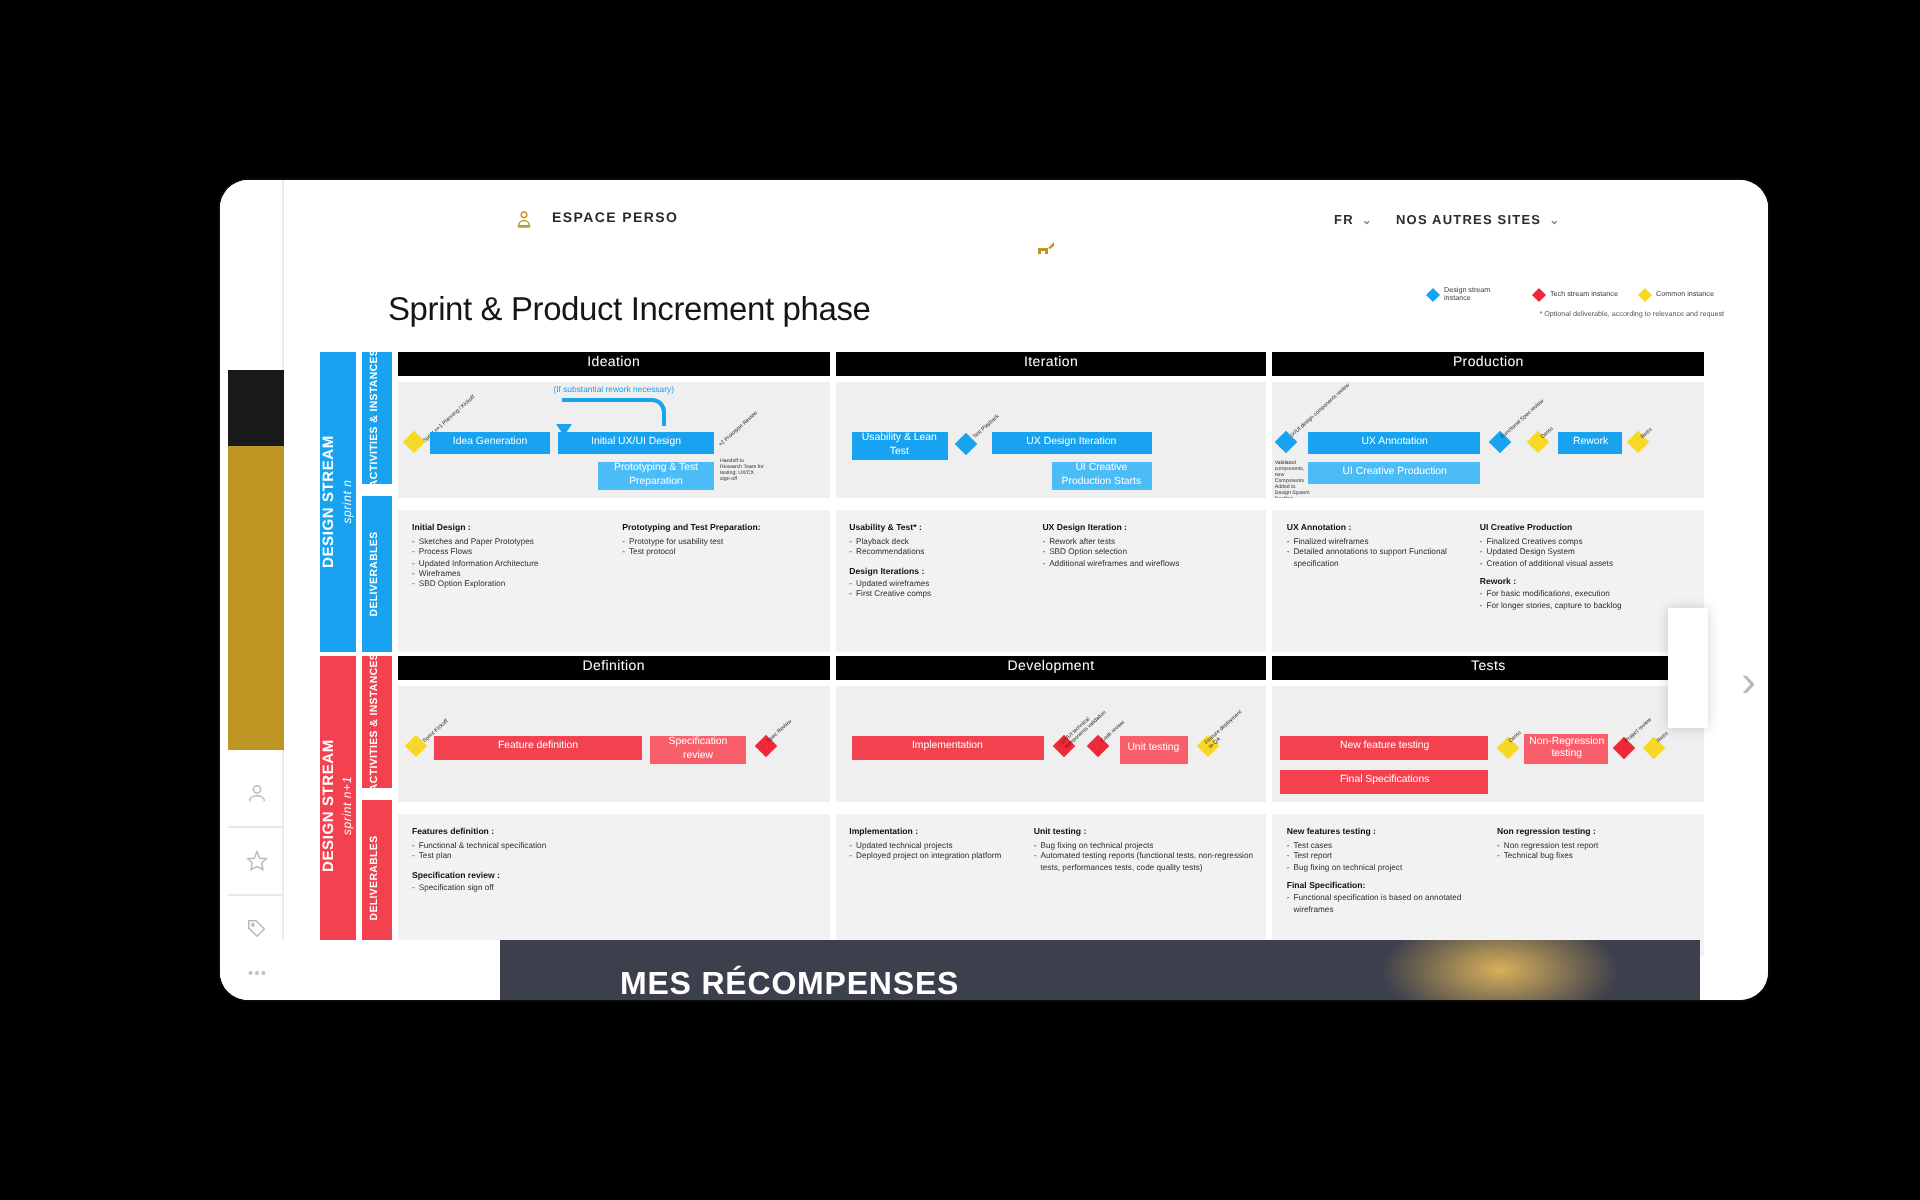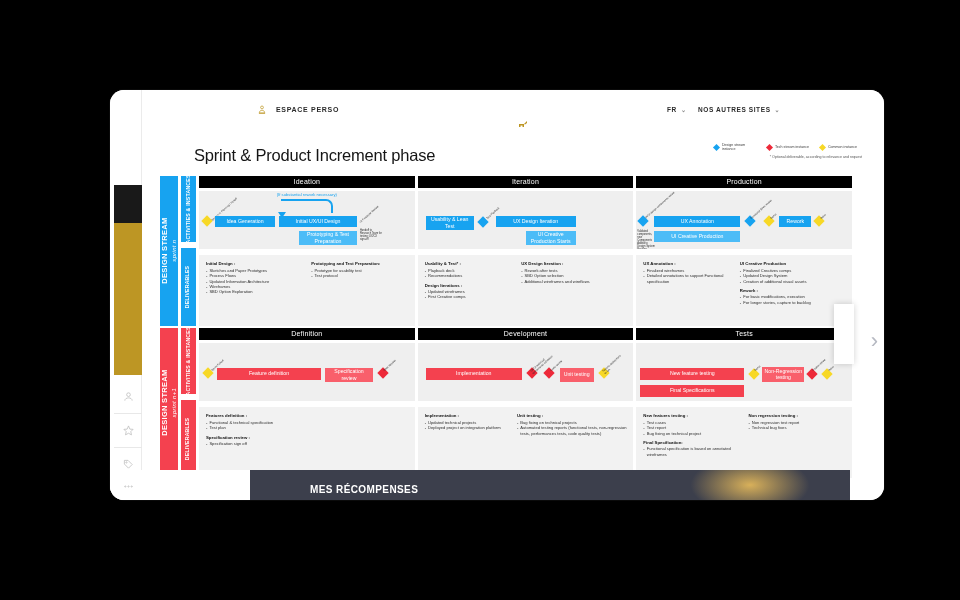--- a/index.html
+++ b/index.html
@@ -220,21 +220,21 @@
     width: 600px; height: 30px;
     background: #3c3f4c; z-index: 8; overflow: hidden;
   }
   #rewards-glow {
     position: absolute; right: 40px; top: -14px;
     width: 120px; height: 58px; border-radius: 50%;
     background: radial-gradient(ellipse at center, #d8b05a 0%, rgba(160,130,60,0) 70%);
   }
   #rewards-title {
     position: absolute; left: 60px; top: 14px;
-    font-size: 10px; font-weight: bold; color: #ffffff; letter-spacing: 0.4px;
+    font-size: 16px; font-weight: bold; color: #ffffff; letter-spacing: 0.4px;
   }
   #rewards-left-white {
     position: absolute; left: 0; bottom: 0; width: 140px; height: 30px;
     background: #ffffff; z-index: 8;
   }
   #rail-icon-more2 {
     position: absolute; left: 4px; bottom: 4px; width: 28px; height: 20px;
     display:flex; align-items:center; justify-content:center;
     color:#bdbdbd; z-index: 9;
   }

